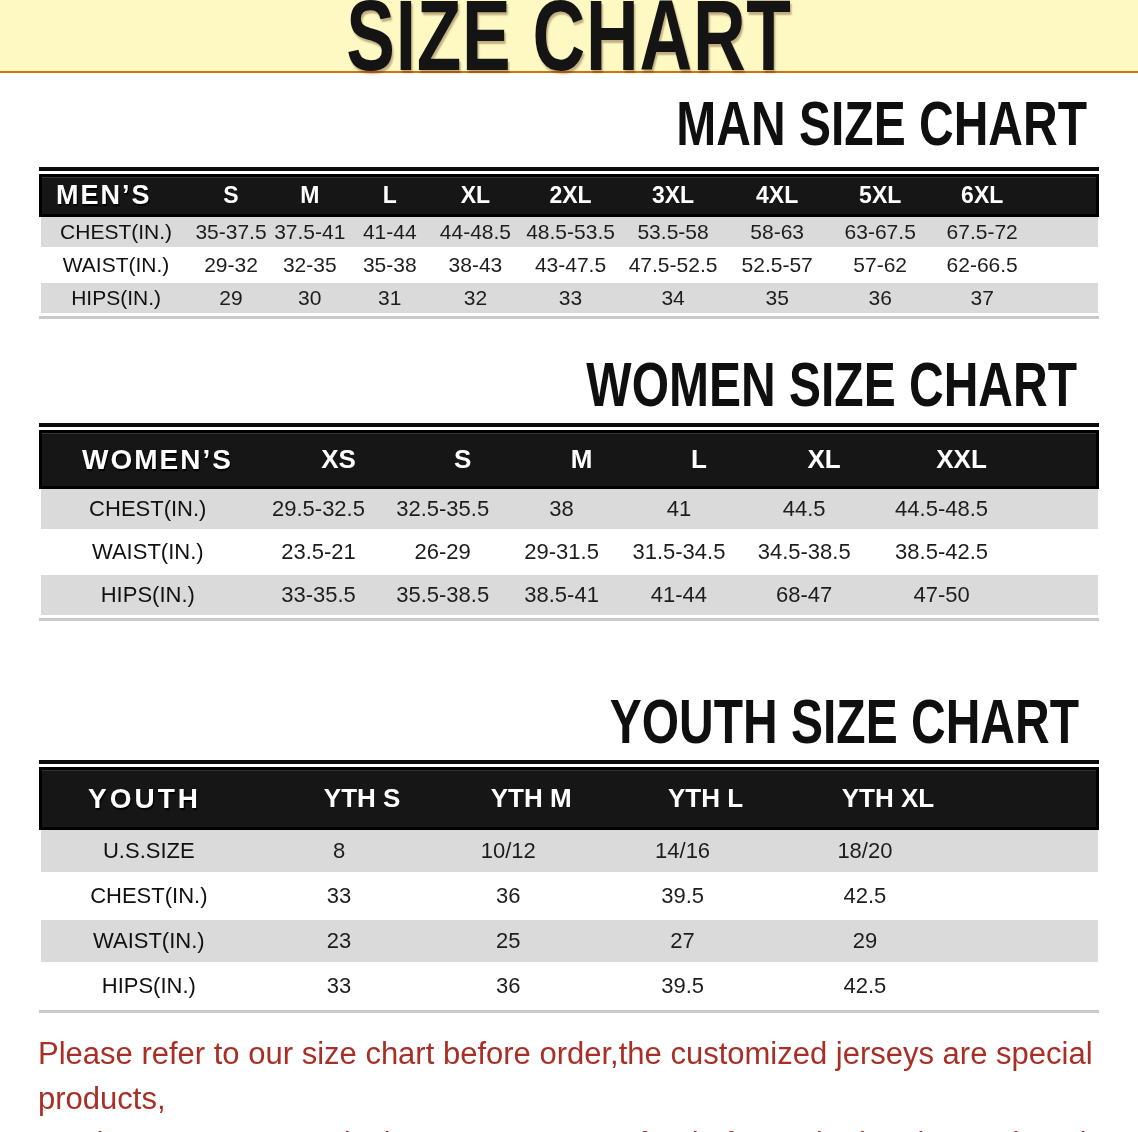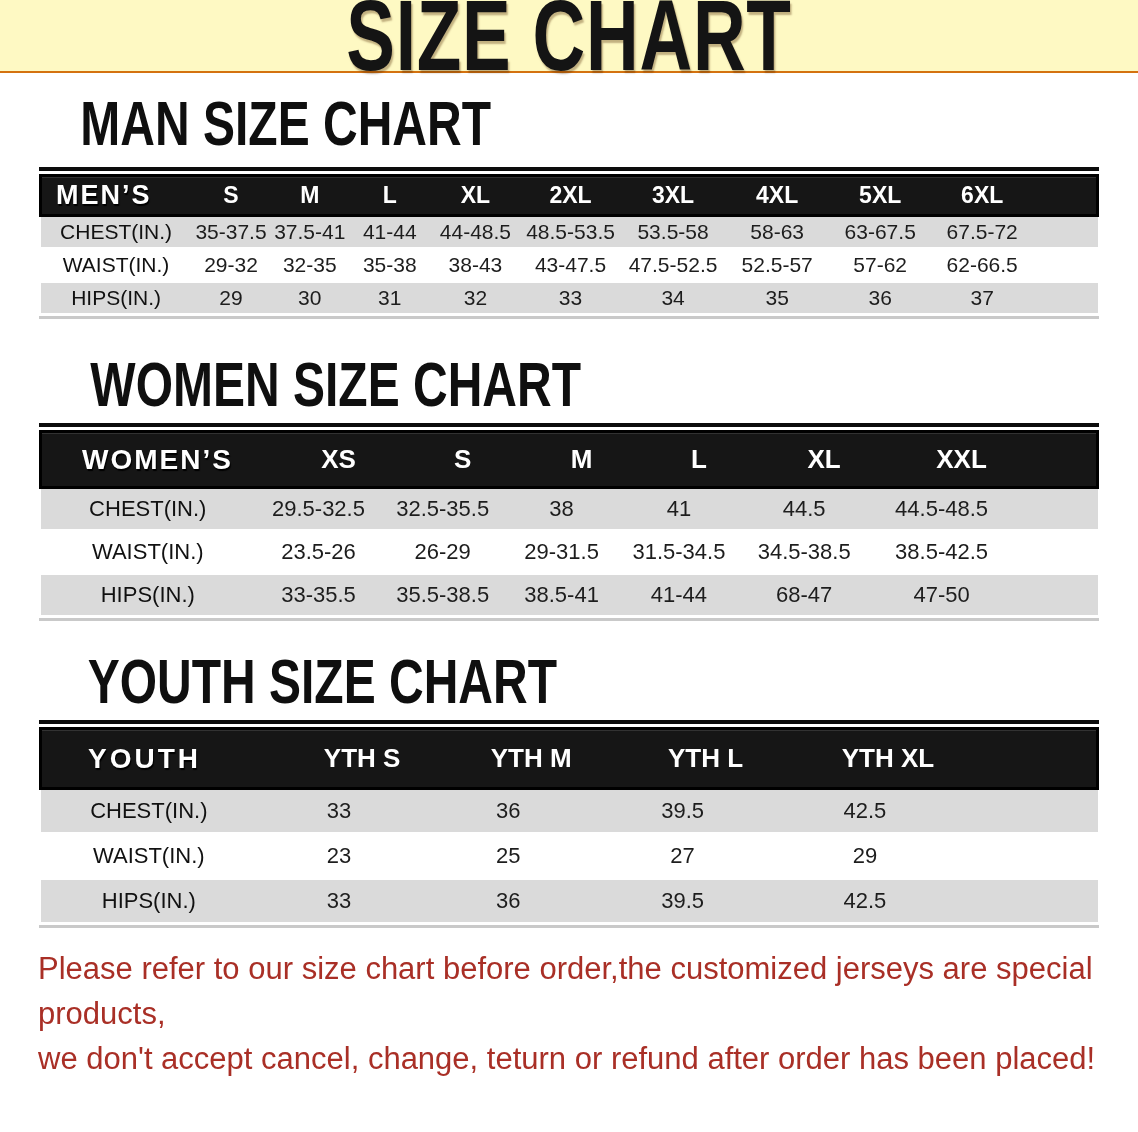--- a/index.html
+++ b/index.html
@@ -15,30 +15,30 @@
   .banner-title {
     display:inline-block;
     font-size:96px; font-weight:700; color:#141414;
     letter-spacing:1px; line-height:96px;
     transform:scale(0.76,1.04);
     text-shadow:2px 3px 2px rgba(80,40,0,0.35);
     white-space:nowrap;
   }
 
   
-  .section-title { text-align:left;padding-left:29px; }
+  .section-title { text-align:right;padding-left:29px; }
   .section-title .cond {
     display:inline-block;
     font-size:60px; font-weight:700; color:#0f0f0f;
     line-height:58px; letter-spacing:0px;
     transform:scale(0.80,1.05); white-space:nowrap;
   }
   .st-man   { margin-top:22px; }
   .st-women { margin-top:37px; }
-  .st-youth { margin-top:32px; }
+  .st-youth { margin-top:72px; }
 
   
   .table-wrap { width:1060px; margin:14px auto 0 auto; }
   .tw-women, .tw-youth { margin-top:9px; }
   .rule-top { height:4px; background:#0c0c0c; margin-bottom:3px; }
   .rule-bottom { height:3px; background:#c9c9c9; }
 
   table { width:1060px; border-collapse:collapse; table-layout:fixed; }
 
   thead th {
@@ -198,21 +198,21 @@
         <td>29.5-32.5</td>
         <td>32.5-35.5</td>
         <td>38</td>
         <td>41</td>
         <td>44.5</td>
         <td>44.5-48.5</td>
         <td></td>
       </tr>
       <tr>
         <td class="rlab">WAIST(IN.)</td>
-        <td>23.5-26</td>
+        <td>23.5-21</td>
         <td>26-29</td>
         <td>29-31.5</td>
         <td>31.5-34.5</td>
         <td>34.5-38.5</td>
         <td>38.5-42.5</td>
         <td></td>
       </tr>
       <tr>
         <td class="rlab">HIPS(IN.)</td>
         <td>33-35.5</td>
@@ -248,20 +248,28 @@
         <th class="rowlab">YOUTH</th>
         <th>YTH S</th>
         <th>YTH M</th>
         <th>YTH L</th>
         <th>YTH XL</th>
         <th></th>
       </tr>
     </thead>
     <tbody>
       <tr>
+        <td class="rlab">U.S.SIZE</td>
+        <td>8</td>
+        <td>10/12</td>
+        <td>14/16</td>
+        <td>18/20</td>
+        <td></td>
+      </tr>
+      <tr>
         <td class="rlab">CHEST(IN.)</td>
         <td>33</td>
         <td>36</td>
         <td>39.5</td>
         <td>42.5</td>
         <td></td>
       </tr>
       <tr>
         <td class="rlab">WAIST(IN.)</td>
         <td>23</td>

